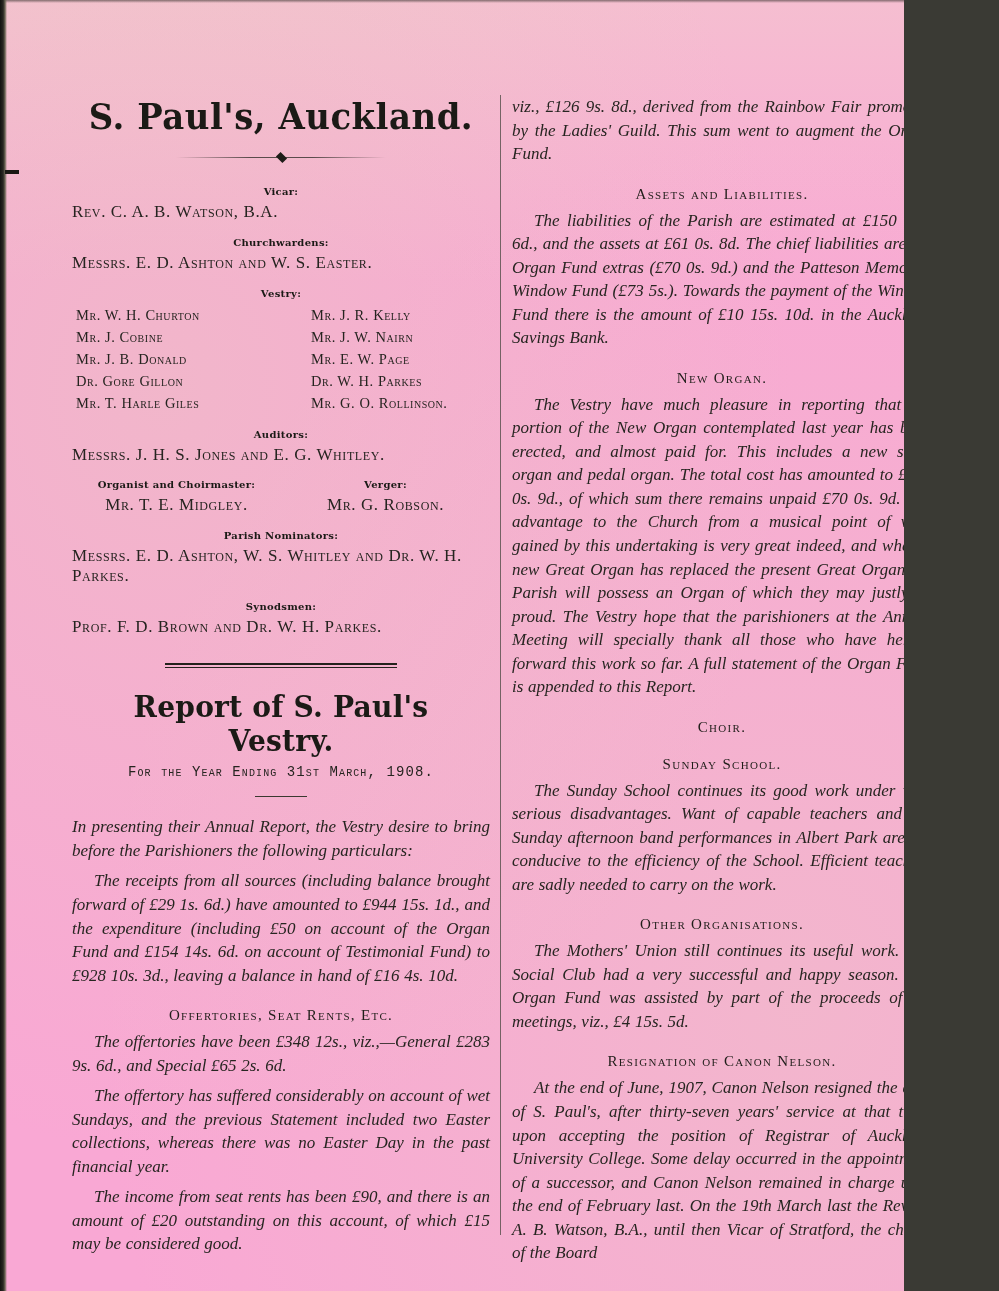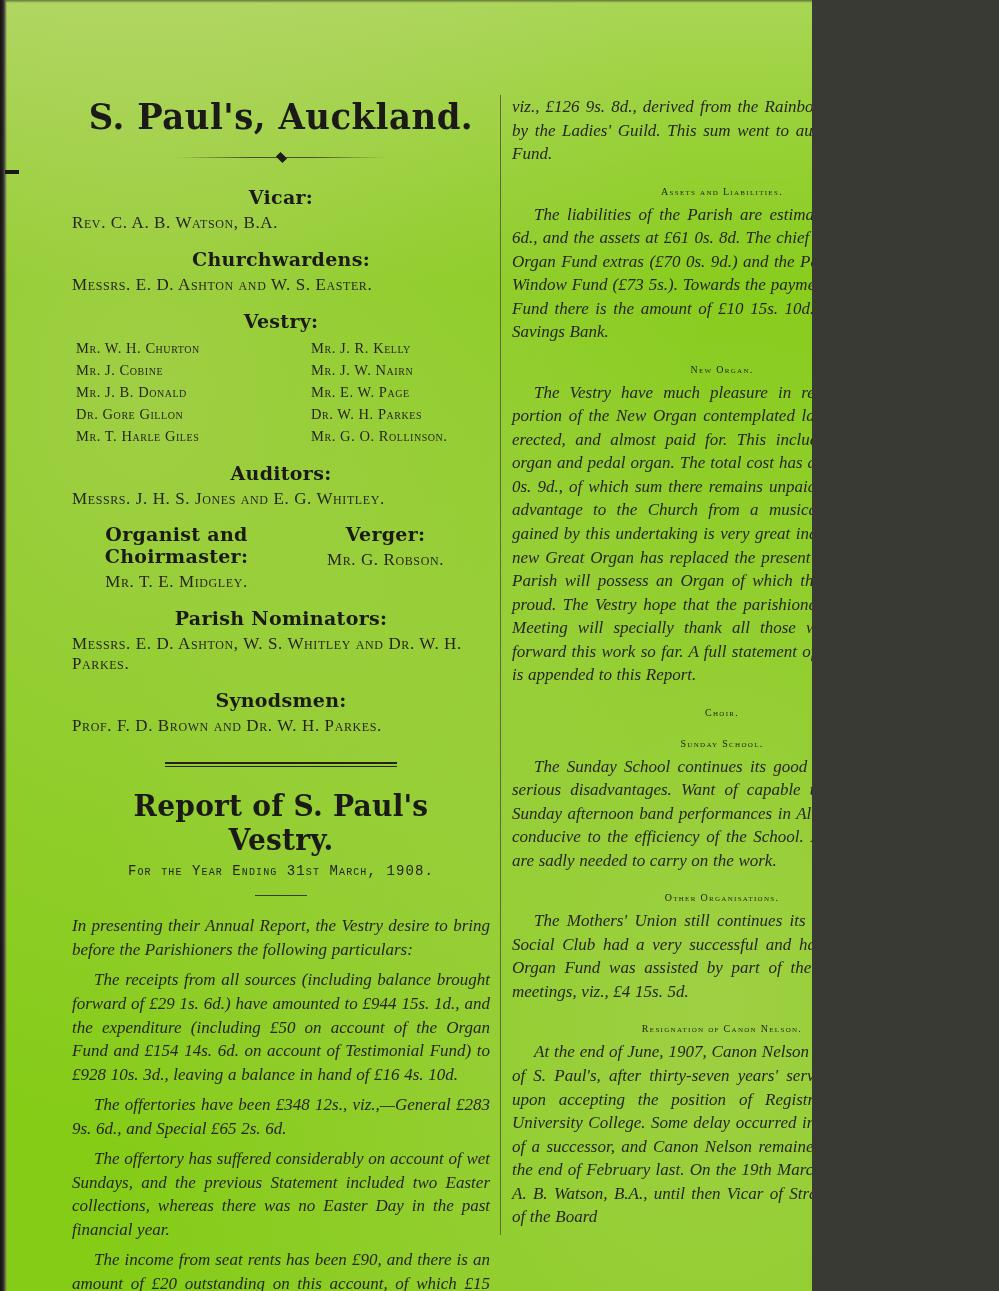--- a/index.html
+++ b/index.html
@@ -2,23 +2,23 @@
 <html><head>
 <meta charset="utf-8">
 <style>
   html, body {
     margin: 0;
     padding: 0;
     background: #3a3a34;
   }
   .page {
     position: relative;
-    width: 812px;
+    width: 904px;
     height: 1291px;
-    background: #84cc16;
+    background: #f9a8d4;
     overflow: hidden;
     font-family: "Liberation Serif", "DejaVu Serif", serif;
     color: #262420;
     box-sizing: border-box;
   }
   
   .scan-edge-left {
     position: absolute;
     left: 0; top: 0;
     width: 7px; height: 100%;
@@ -101,21 +101,21 @@
     width: 13px; height: 13px;
     margin-left: -6.5px;
     background: #1e1c18;
     transform: rotate(45deg) scaleY(0.72) rotate(-45deg);
     clip-path: polygon(50% 0%, 100% 50%, 50% 100%, 0% 50%);
   }
 
   .office-title {
     font-family: "DejaVu Serif", "Liberation Serif", serif;
     font-weight: 700;
-    font-size: 19px;
+    font-size: 10px;
     text-align: center;
     color: #1b1a16;
     margin: 15px 0 5px 0;
     letter-spacing: 0.3px;
   }
   .office-names {
     font-size: 17px;
     letter-spacing: 0.6px;
     color: #262420;
     margin: 0;
@@ -193,21 +193,21 @@
   .rule-short {
     width: 52px;
     height: 1.5px;
     background: #3b3830;
     margin: 16px auto 18px auto;
   }
 
   
   .section-head {
     text-align: center;
-    font-size: 10px;
+    font-size: 15px;
     font-variant: small-caps;
     letter-spacing: 1.3px;
     margin: 20px 0 6px 0;
     color: #201e1a;
   }
   p.body {
     margin: 0 0 7px 0;
     font-size: 17px;
     line-height: 1.385;
     text-align: justify;
@@ -295,20 +295,21 @@
 
       <h2 class="report-title">Report of S. Paul's Vestry.</h2>
       <div class="report-subtitle">For the Year Ending 31st March, 1908.</div>
 
       <div class="rule-short"></div>
 
       <p class="body noindent">In presenting their Annual Report, the Vestry desire to bring before the Parishioners the following particulars:</p>
 
       <p class="body">The receipts from all sources (including balance brought forward of £29 1s. 6d.) have amounted to £944 15s. 1d., and the expenditure (including £50 on account of the Organ Fund and £154 14s. 6d. on account of Testimonial Fund) to £928 10s. 3d., leaving a balance in hand of £16 4s. 10d.</p>
 
+      <div class="section-head">Offertories, Seat Rents, Etc.</div>
       <p class="body">The offertories have been £348 12s., viz.,—General £283 9s. 6d., and Special £65 2s. 6d.</p>
       <p class="body">The offertory has suffered considerably on account of wet Sundays, and the previous Statement included two Easter collections, whereas there was no Easter Day in the past financial year.</p>
       <p class="body">The income from seat rents has been £90, and there is an amount of £20 outstanding on this account, of which £15 may be considered good.</p>
 
     </div>
 
     <div class="col col-right">
 
       <p class="body noindent">viz., £126 9s. 8d., derived from the Rainbow Fair promoted by the Ladies' Guild.   This sum went to augment the Organ Fund.</p>
 

